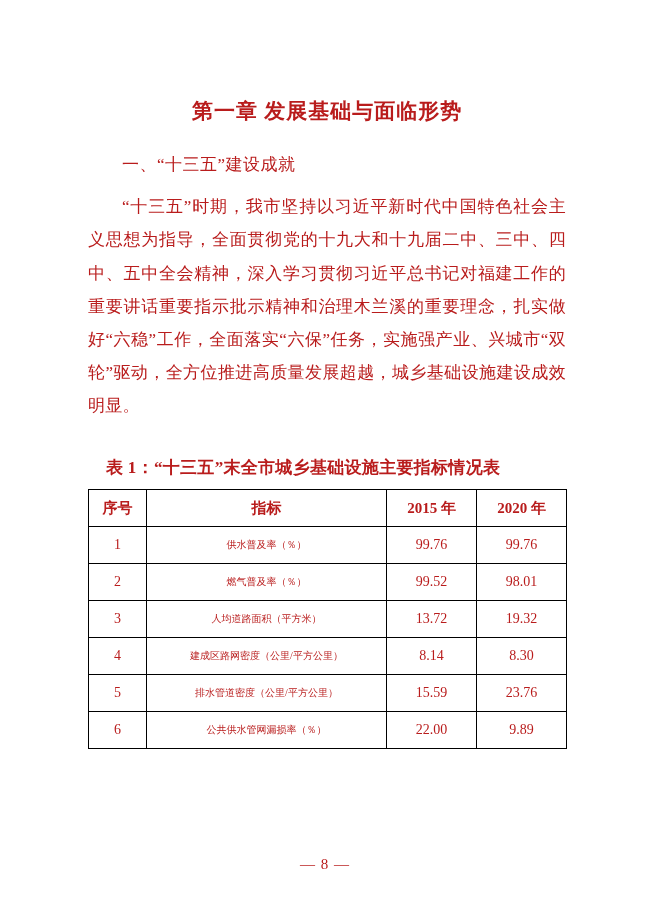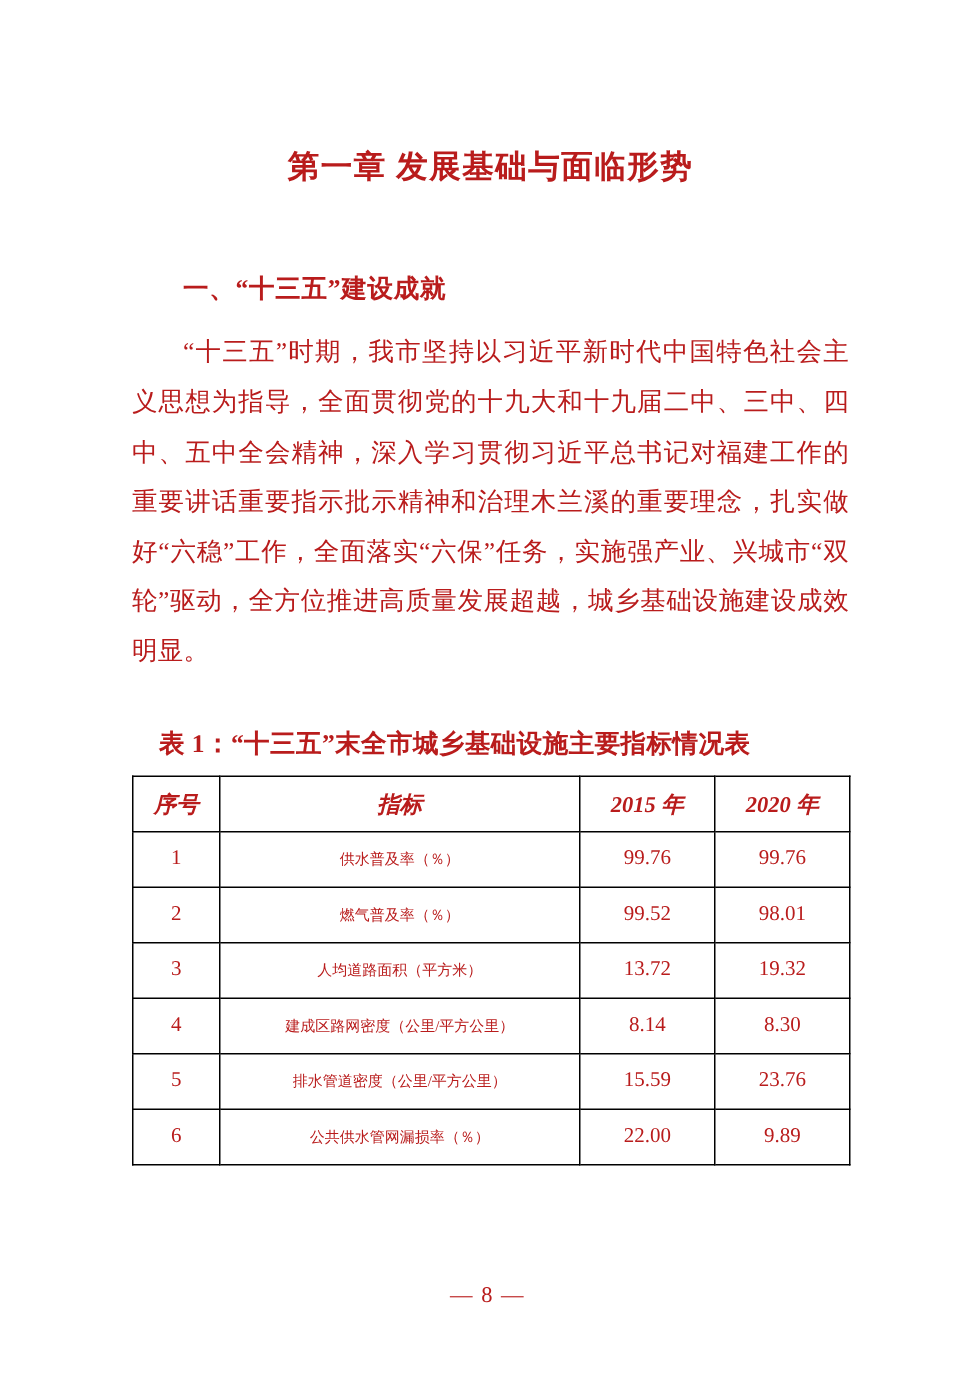--- a/index.html
+++ b/index.html
@@ -24,23 +24,23 @@
   }
   .chapter-title {
     margin-top: 98px;
     text-align: center;
     font-size: 21px;
     font-weight: bold;
     letter-spacing: 1px;
     line-height: 1.3;
   }
   .section-title {
-    margin-top: 56px;
+    margin-top: 28px;
     font-size: 17px;
-    font-weight: bold;
+    font-weight: normal;
     text-indent: 34px;
     letter-spacing: 0.5px;
   }
   p.body {
     margin: 0;
     margin-top: 14px;
     font-size: 17px;
     line-height: 1.95;
     text-indent: 34px;
     text-align: justify;
@@ -64,21 +64,20 @@
     border: 1px solid #000000;
     text-align: center;
     vertical-align: middle;
     height: 34px;
     font-size: 14px;
     font-family: "Liberation Serif", "DejaVu Serif", serif;
   }
   table.data th {
     font-weight: bold;
     font-size: 15px;
-    font-style: italic;
   }
   table.data td.idx {
     font-size: 14px;
   }
   table.data td.name {
     font-size: 10px;
   }
   table.data td.num {
     font-family: "Liberation Serif", "DejaVu Serif", serif;
     font-size: 14px;

